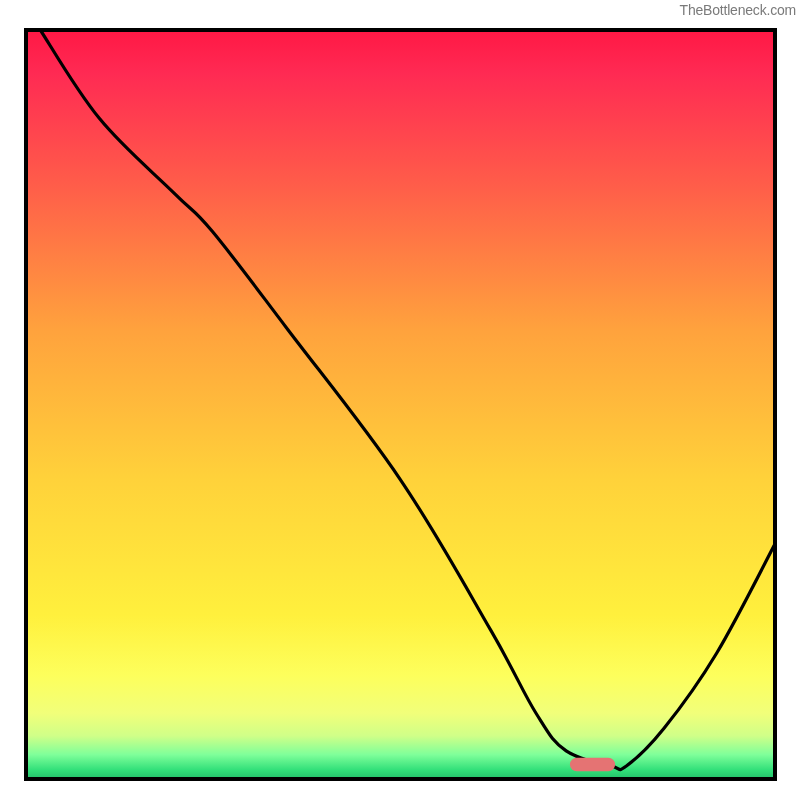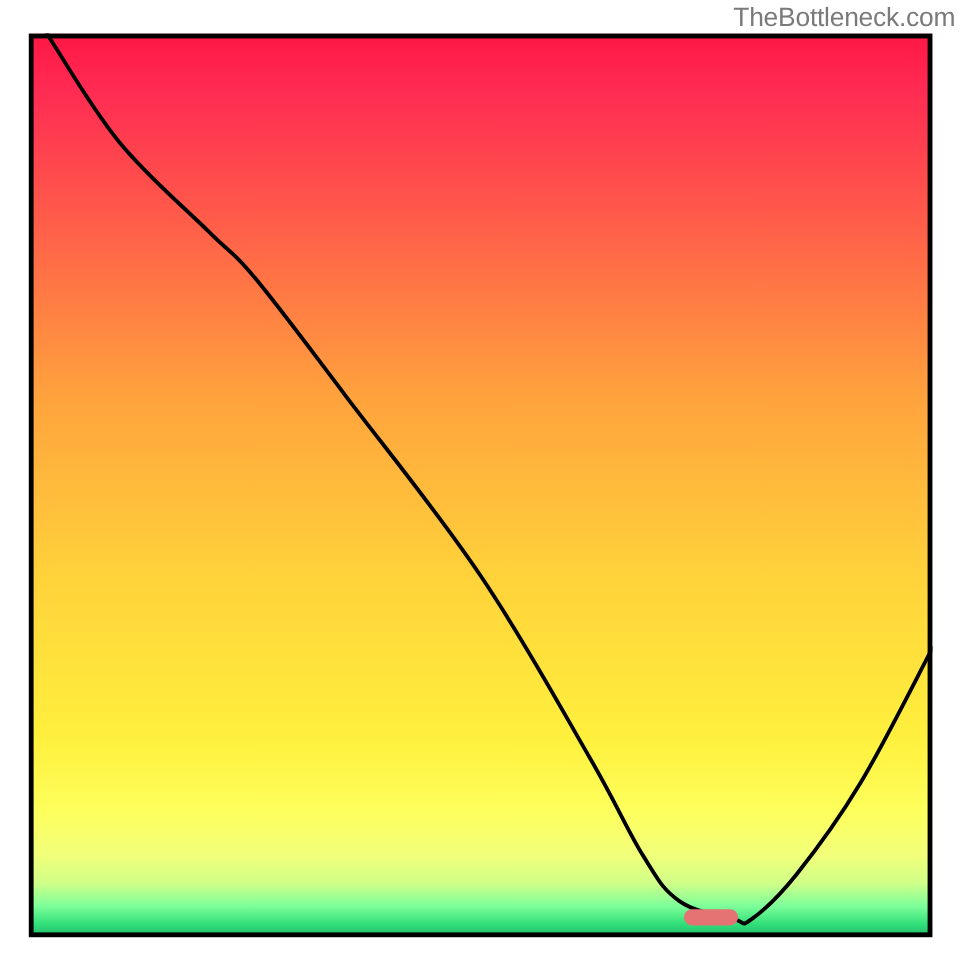--- a/index.html
+++ b/index.html
@@ -13,21 +13,21 @@
   }
   .chart-wrap {
     position: relative;
     width: 800px;
     height: 800px;
   }
   .watermark {
     position: absolute;
     top: 2px;
     right: 4px;
-    font-size: 22px;
+    font-size: 14px;
     color: #7a7a7a;
     letter-spacing: -0.2px;
     z-index: 5;
   }
   .plot {
     position: absolute;
     box-sizing: border-box;
   }
   .gradient {
     position: absolute;

